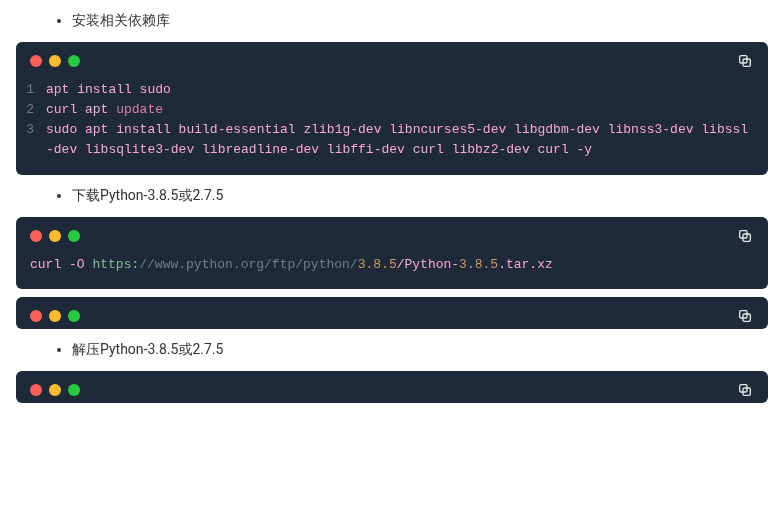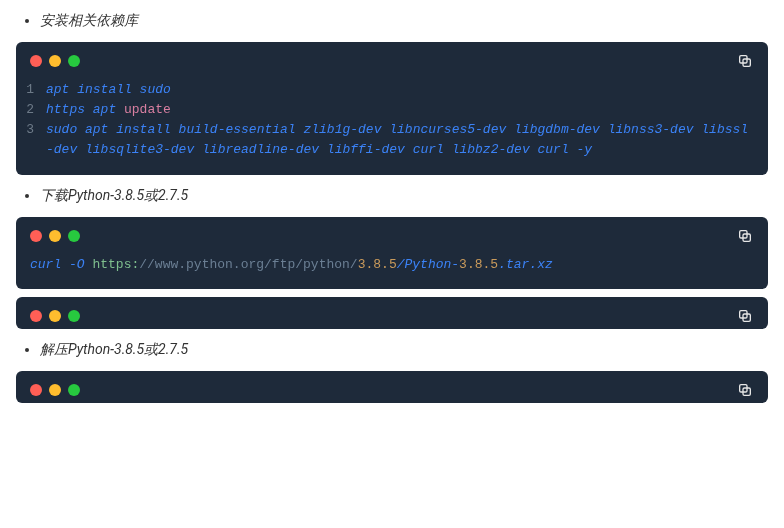--- a/index.html
+++ b/index.html
@@ -6,23 +6,22 @@
   body {
     font-family: -apple-system, BlinkMacSystemFont, "Segoe UI", Roboto, "Helvetica Neue", Arial, "PingFang SC", "Microsoft YaHei", sans-serif;
     background: #ffffff;
     width: 784px;
     padding: 0;
     font-size: 14px;
     color: #333;
   }
   ul.bullet-list {
     list-style: disc;
-    padding-left: 28px;
-    margin: 12px 12px;
-    font-style: italic;
+    padding-left: 72px;
+    margin: 12px 0;
   }
   ul.bullet-list li {
     margin: 6px 0;
     color: #333;
   }
   .code-block {
     background: #1e2a3a;
     border-radius: 6px;
     margin: 8px 16px;
     overflow: hidden;
@@ -85,21 +84,21 @@
   .code-body.plain {
     padding-left: 14px;
     padding-right: 14px;
     white-space: pre-wrap;
     word-break: break-all;
   }
   .tok-key { color: #d87fa1; }   
   .tok-str { color: #7fbf8e; }   
   .tok-com { color: #6b7f94; }   
   .tok-num { color: #c99a5b; }   
-  .tok-def { color: #3b82f6; font-style: italic; }
+  .tok-def { color: #f9a8d4; }
 </style>
 </head>
 <body>
 
 <ul class="bullet-list">
   <li>安装相关依赖库</li>
 </ul>
 
 <div class="code-block">
   <div class="code-header">
@@ -115,21 +114,21 @@
       </svg>
     </div>
   </div>
   <div class="code-body with-lines">
     <div class="line">
       <span class="ln">1</span>
       <span class="lc tok-def">apt install sudo</span>
     </div>
     <div class="line">
       <span class="ln">2</span>
-      <span class="lc"><span class="tok-def">https apt </span><span class="tok-key">update</span></span>
+      <span class="lc"><span class="tok-def">curl apt </span><span class="tok-key">update</span></span>
     </div>
     <div class="line">
       <span class="ln">3</span>
       <span class="lc tok-def">sudo apt install build-essential zlib1g-dev libncurses5-dev libgdbm-dev libnss3-dev libssl-dev libsqlite3-dev libreadline-dev libffi-dev curl libbz2-dev curl -y</span>
     </div>
   </div>
 </div>
 
 <ul class="bullet-list">
   <li>下载Python-3.8.5或2.7.5</li>

